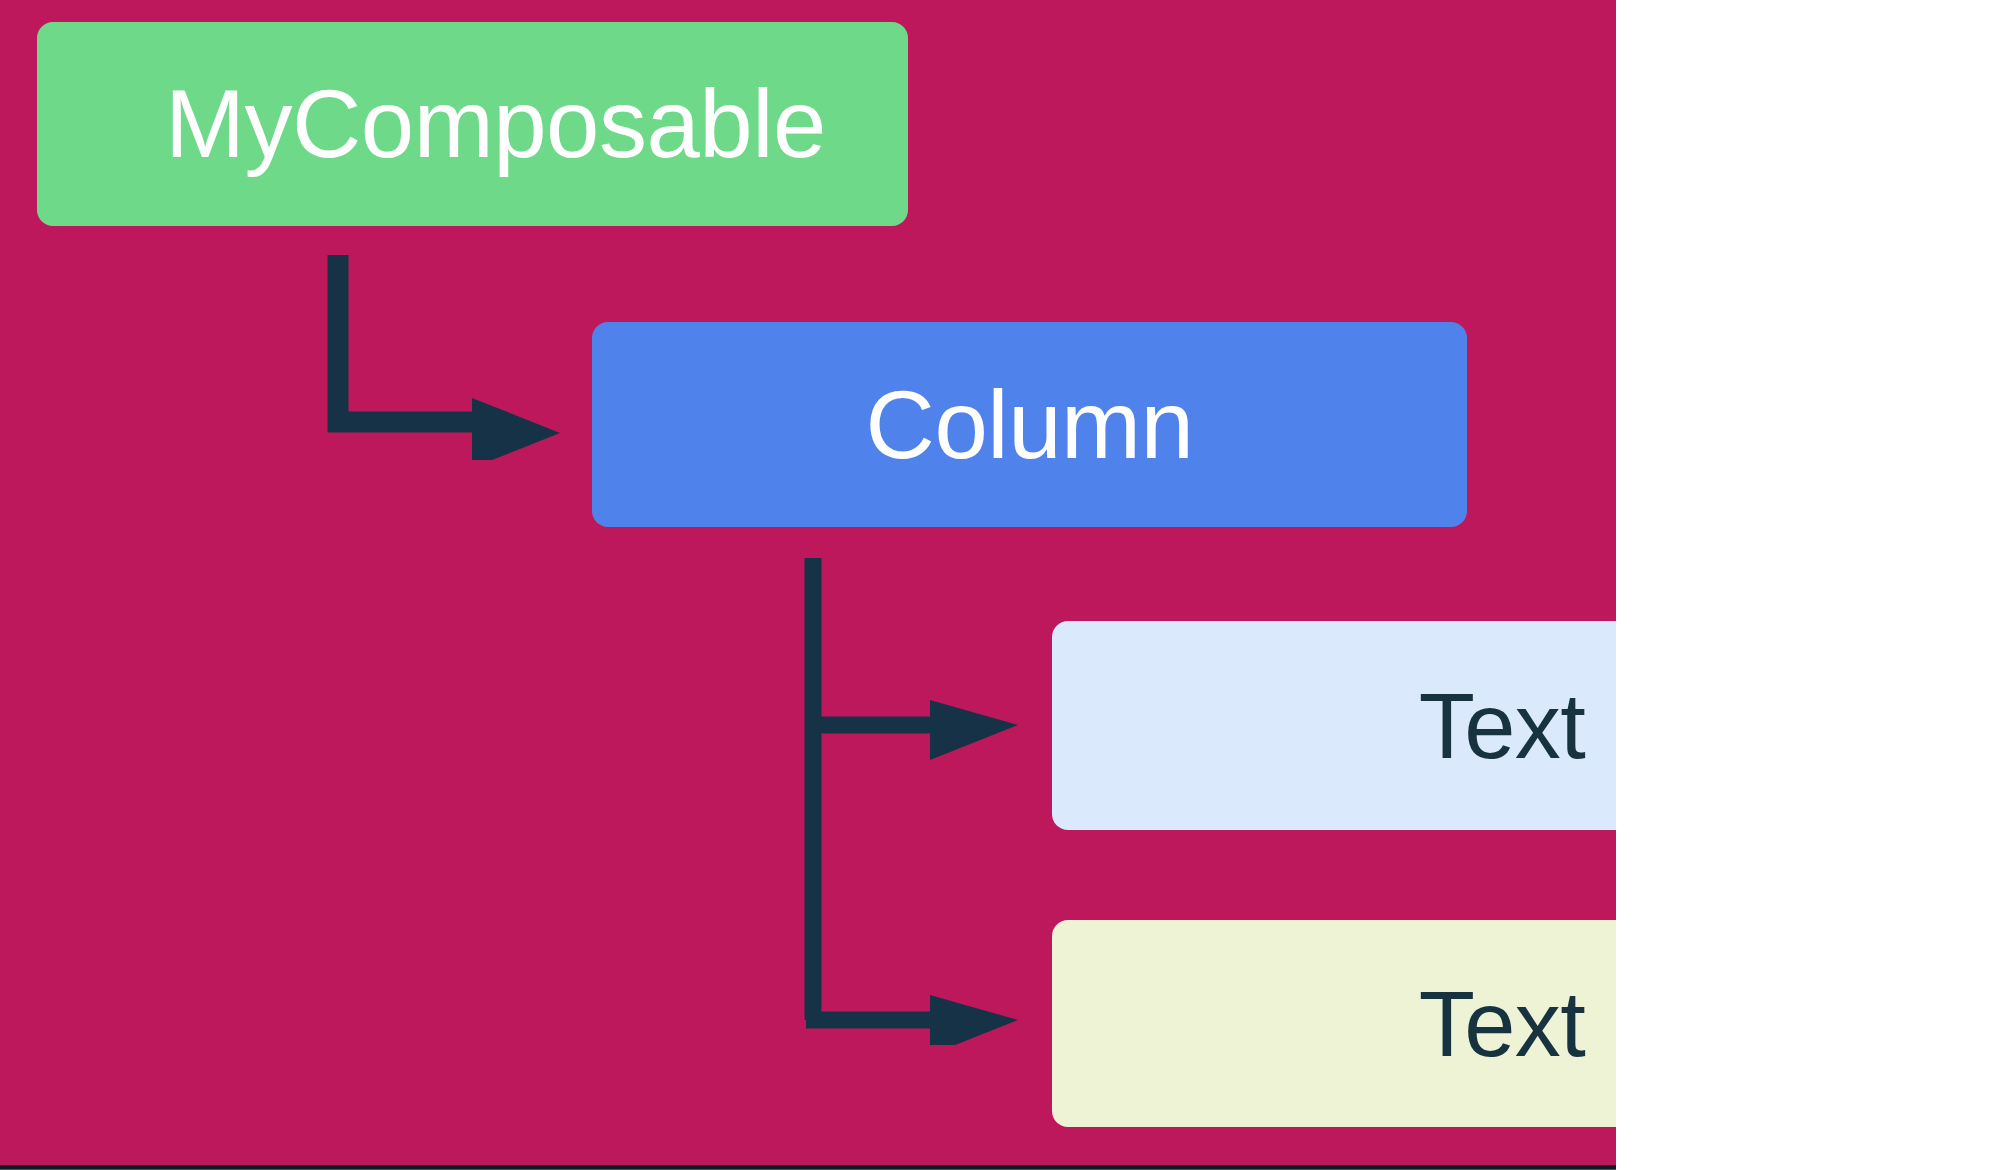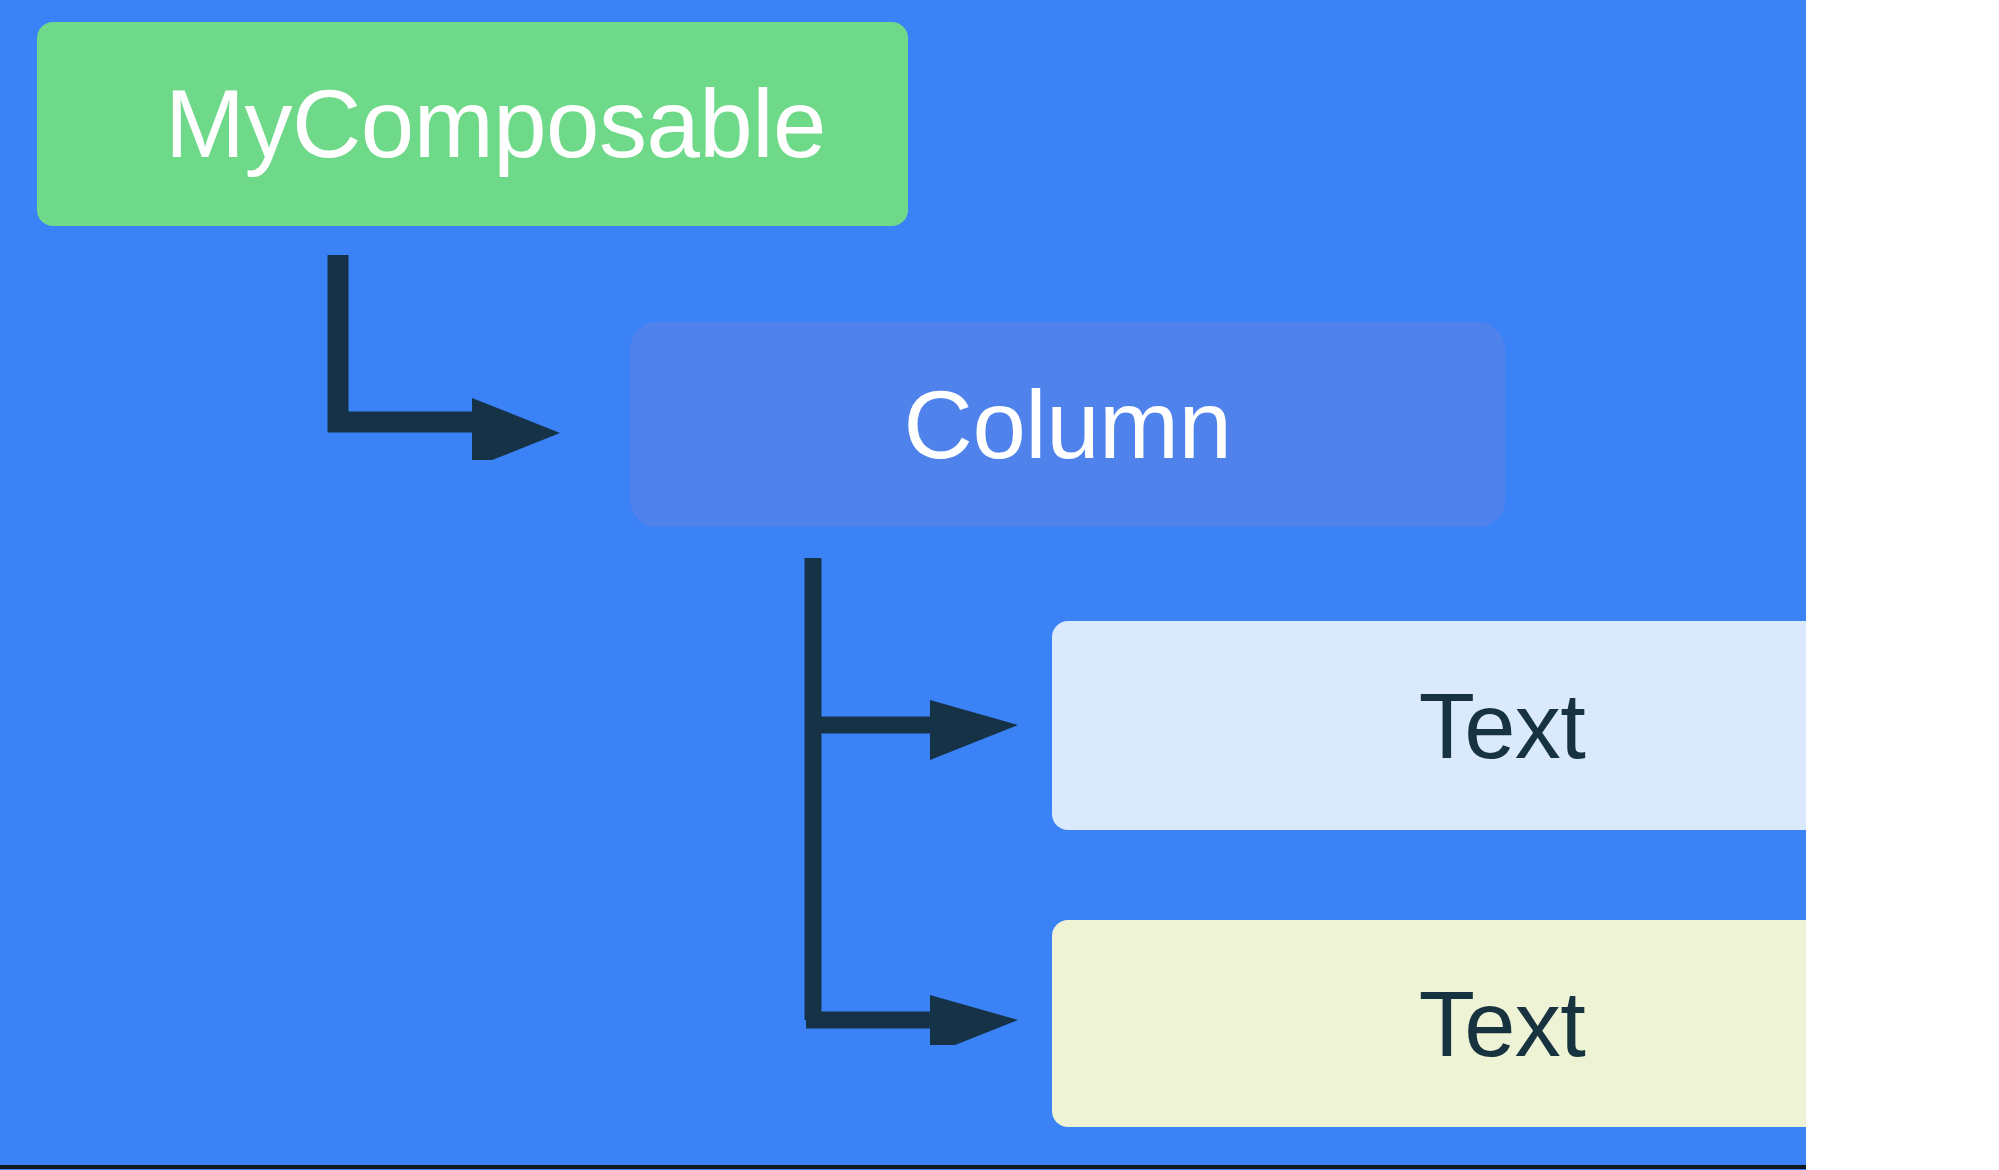--- a/index.html
+++ b/index.html
@@ -6,23 +6,23 @@
   html, body {
     margin: 0;
     padding: 0;
     background: #ffffff;
   }
   body {
     font-family: "Liberation Sans", sans-serif;
   }
   #canvas {
     position: relative;
-    width: 1806px;
+    width: 1616px;
     height: 1170px;
-    background: #3b82f6;
+    background: #be185d;
     overflow: hidden;
   }
   .node {
     position: absolute;
     display: flex;
     align-items: center;
     justify-content: center;
     box-sizing: border-box;
     border-radius: 16px;
     font-family: "Liberation Sans", sans-serif;
@@ -40,28 +40,27 @@
     height: 204px;
     background: #6FD98A;
     color: #ffffff;
     font-size: 96px;
     justify-content: flex-start;
     padding-left: 128px;
   }
 
   
   #node-column {
-    left: 630px;
+    left: 592px;
     top: 322px;
     width: 875px;
     height: 205px;
     background: #5082EC;
     color: #ffffff;
     font-size: 96px;
-    border-radius: 27px;
   }
 
   
   #node-text-1 {
     left: 1052px;
     top: 621px;
     width: 900px;
     height: 209px;
     background: #DAEAFC;
     color: #17333F;

